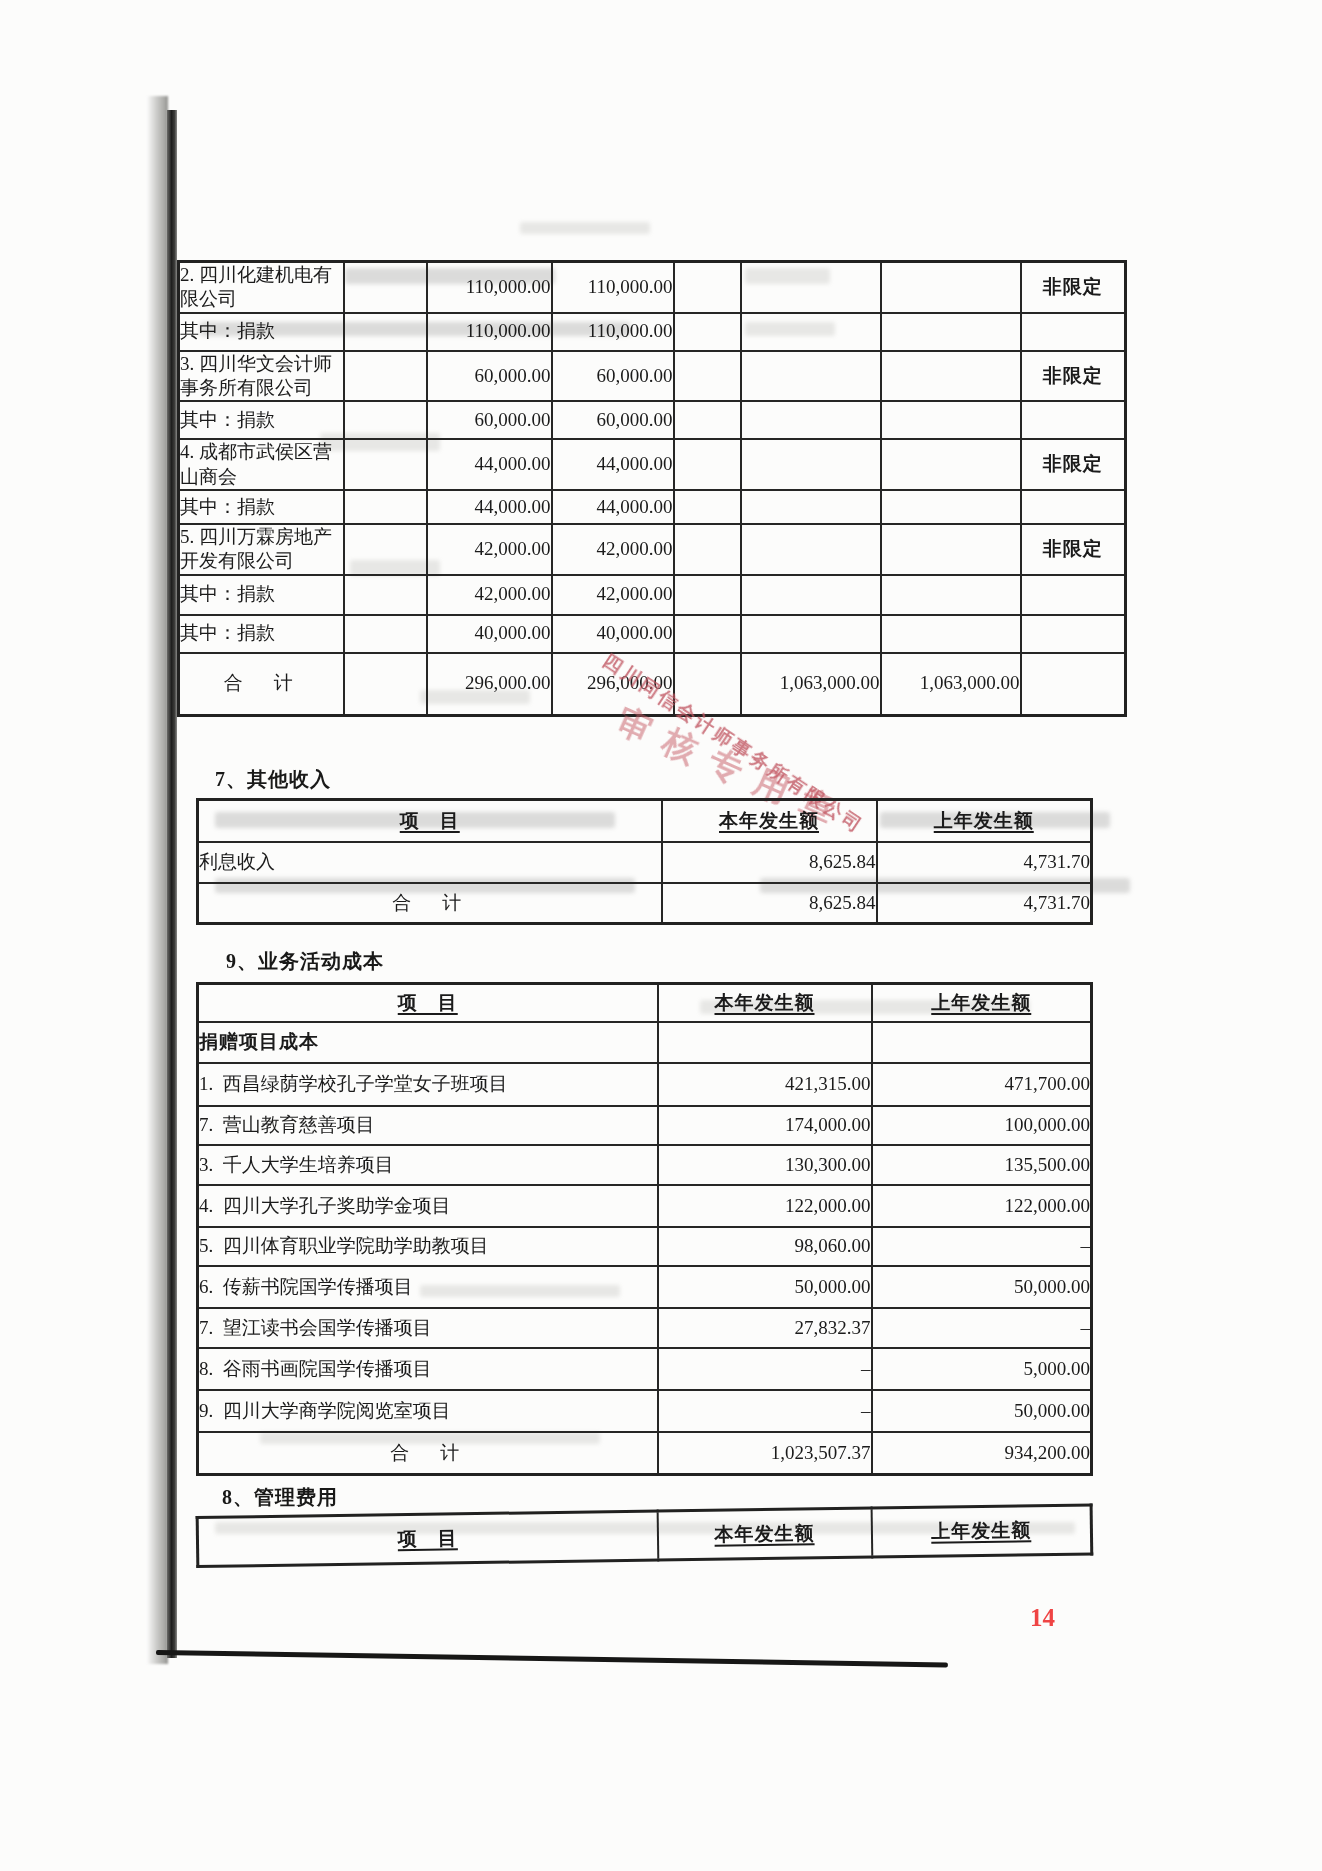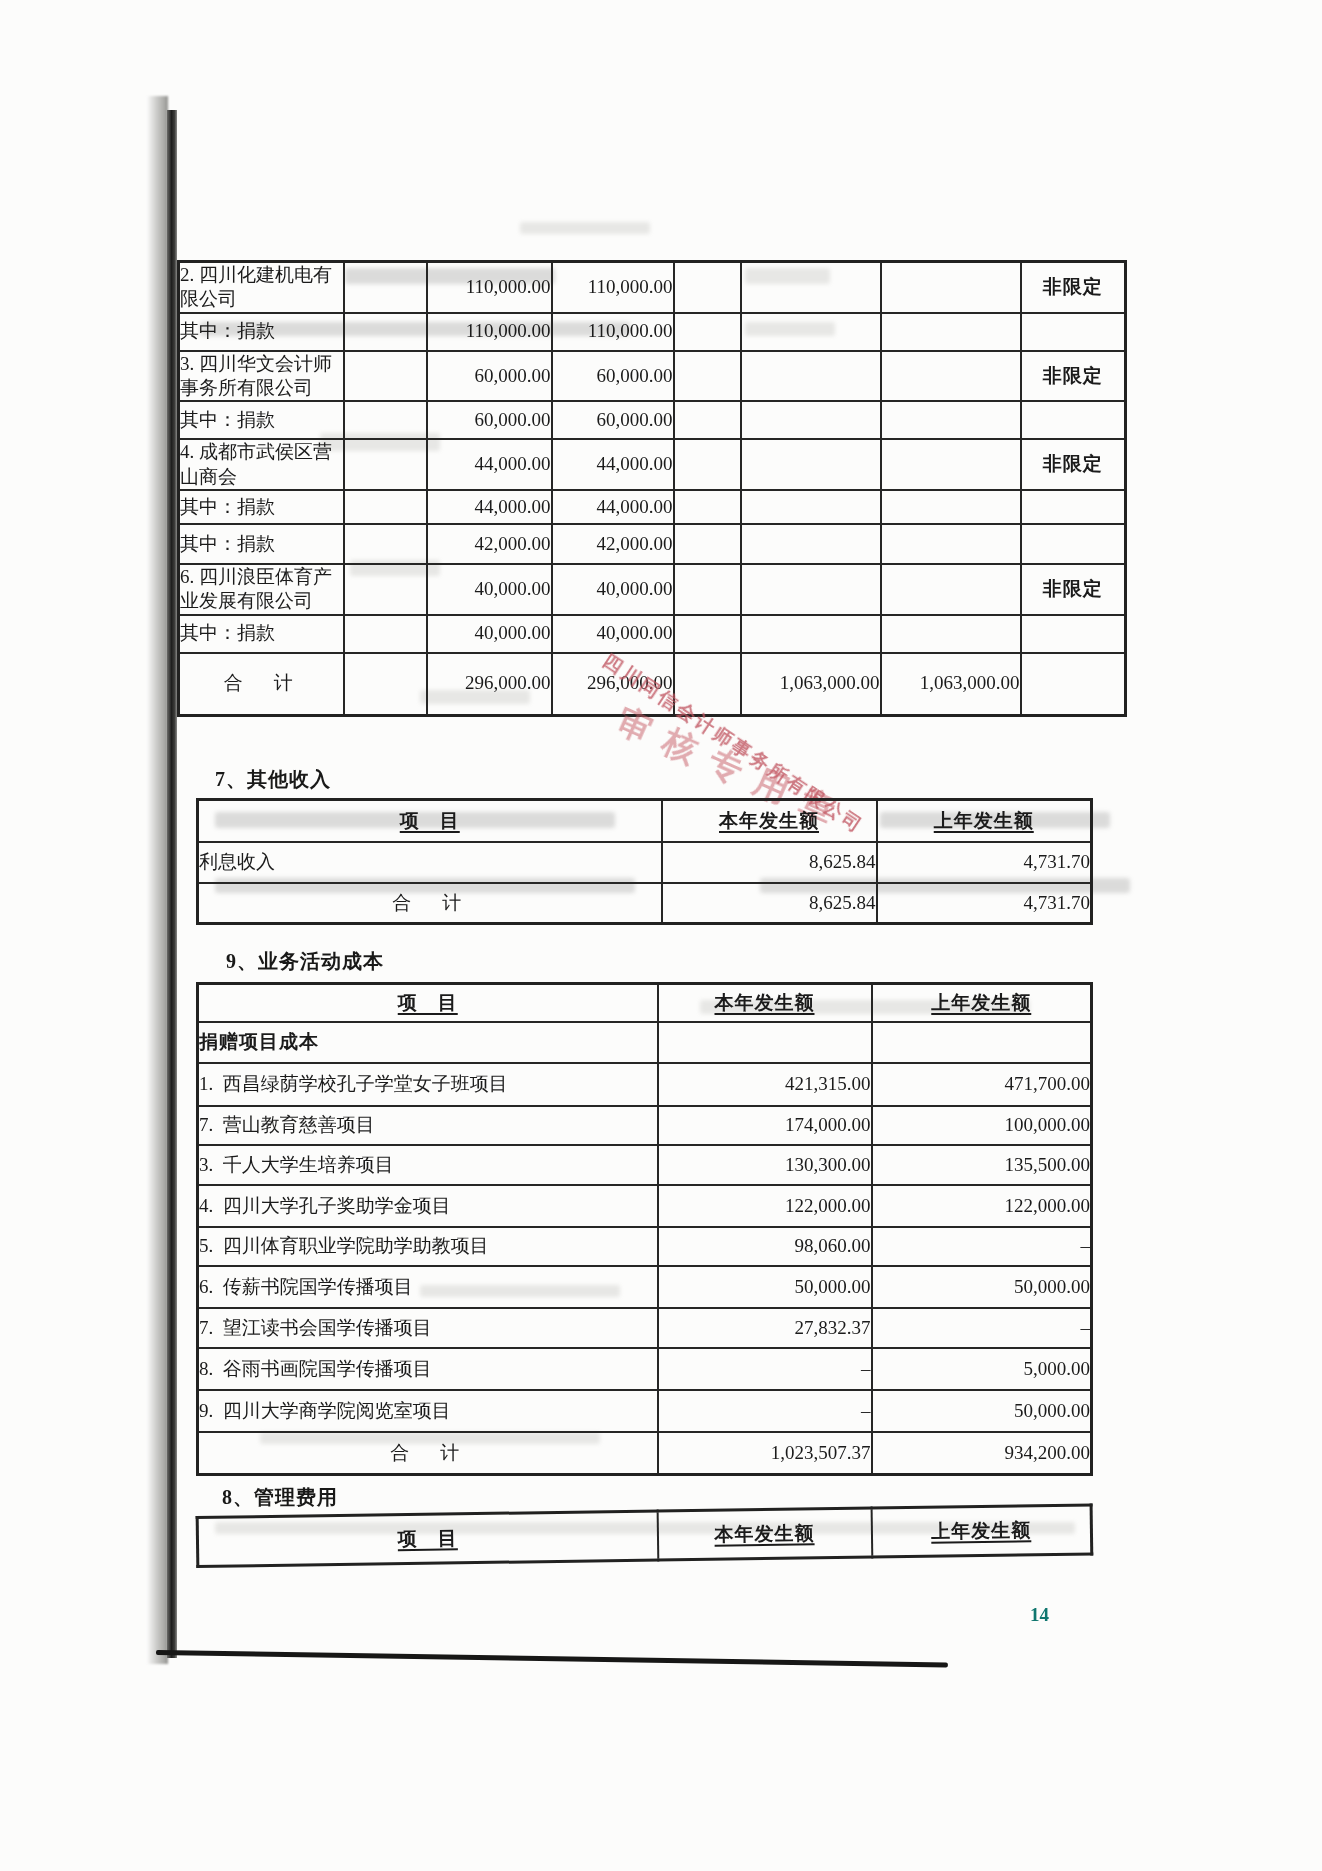--- a/index.html
+++ b/index.html
@@ -16,21 +16,21 @@
     transform:rotate(0.9deg);transform-origin:left center;border-radius:2px;}
   .smudge{position:absolute;background:rgba(105,105,102,0.14);filter:blur(2px);border-radius:3px;}
   .smudge.dk{background:rgba(90,90,88,0.20);}
   
   .stamp-company{position:absolute;left:612px;top:648px;transform:rotate(33.5deg);transform-origin:left top;
     font-size:19px;letter-spacing:3px;color:rgba(192,85,96,0.78);white-space:nowrap;filter:blur(0.4px);font-weight:600;}
   .stamp-center{position:absolute;left:628px;top:698px;transform:rotate(24deg);transform-origin:left top;
     font-size:34px;letter-spacing:16px;color:rgba(198,90,100,0.50);white-space:nowrap;filter:blur(0.5px);font-weight:600;}
   
   .sec-title{position:absolute;font-size:20px;font-weight:700;letter-spacing:1px;color:#191918;}
-  .page-num{position:absolute;left:1030px;top:1604px;font-size:19px;font-weight:600;color:#0f766e;}
+  .page-num{position:absolute;left:1030px;top:1604px;font-size:25px;font-weight:600;color:#ef4444;}
   
   table.doc{border-collapse:collapse;table-layout:fixed;position:absolute;}
   table.doc td{border:2px solid #262625;overflow:hidden;vertical-align:middle;
     font-size:19px;line-height:1.28;padding:0;}
   table.donor{left:177px;top:260px;width:947px;border:3px solid #222221;}
   table.sec{border:3px solid #222221;}
   table.sec7{left:196px;top:798px;width:894px;}
   table.sec9{left:196px;top:982px;width:894px;}
   table.sec8{left:196px;top:1515px;width:894px;transform:rotate(-0.8deg);transform-origin:8% center;}
   td.name{text-align:left;padding:2px 4px 2px 7px;}
@@ -137,39 +137,39 @@
     <tr class="h32">
       <td class="name">其中：捐款</td>
       <td></td>
       <td class="num">44,000.00</td>
       <td class="num">44,000.00</td>
       <td></td>
       <td class="num"></td>
       <td class="num"></td>
       <td class="restr"></td>
     </tr>
-    <tr class="h38">
-      <td class="name">其中：捐款</td>
+    <tr class="h48">
+      <td class="name">5. 四川万霖房地产开发有限公司</td>
       <td></td>
       <td class="num">42,000.00</td>
       <td class="num">42,000.00</td>
       <td></td>
       <td class="num"></td>
       <td class="num"></td>
-      <td class="restr"></td>
-    </tr>
-    <tr class="h48">
-      <td class="name">6. 四川浪臣体育产业发展有限公司</td>
-      <td></td>
-      <td class="num">40,000.00</td>
-      <td class="num">40,000.00</td>
-      <td></td>
-      <td class="num"></td>
-      <td class="num"></td>
       <td class="restr">非限定</td>
+    </tr>
+    <tr class="h38">
+      <td class="name">其中：捐款</td>
+      <td></td>
+      <td class="num">42,000.00</td>
+      <td class="num">42,000.00</td>
+      <td></td>
+      <td class="num"></td>
+      <td class="num"></td>
+      <td class="restr"></td>
     </tr>
     <tr class="h36">
       <td class="name">其中：捐款</td>
       <td></td>
       <td class="num">40,000.00</td>
       <td class="num">40,000.00</td>
       <td></td>
       <td class="num"></td>
       <td class="num"></td>
       <td class="restr"></td>

